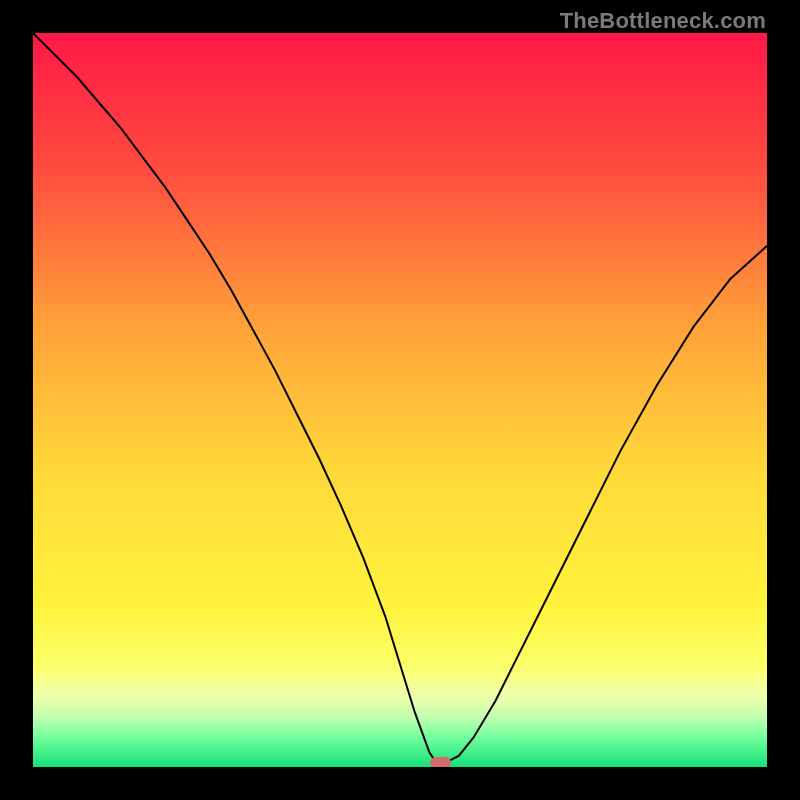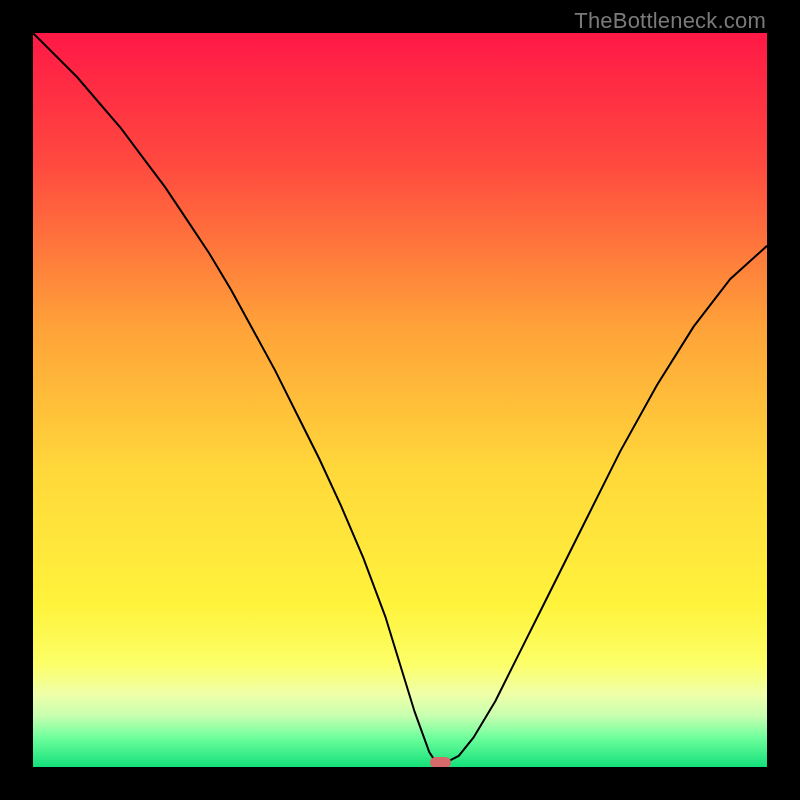--- a/index.html
+++ b/index.html
@@ -43,21 +43,21 @@
     position: absolute;
     background: #d66a6a;
     border-radius: 6px;
   }
   .attribution {
     position: absolute;
     top: 8px;
     right: 34px;
     color: #7a7a7a;
     font-size: 22px;
-    font-weight: 400;
+    font-weight: 700;
     letter-spacing: 0.2px;
   }
 </style>
 </head>
 <body>
 
 <div class="frame">
 
   <div class="attribution">TheBottleneck.com</div>
 

